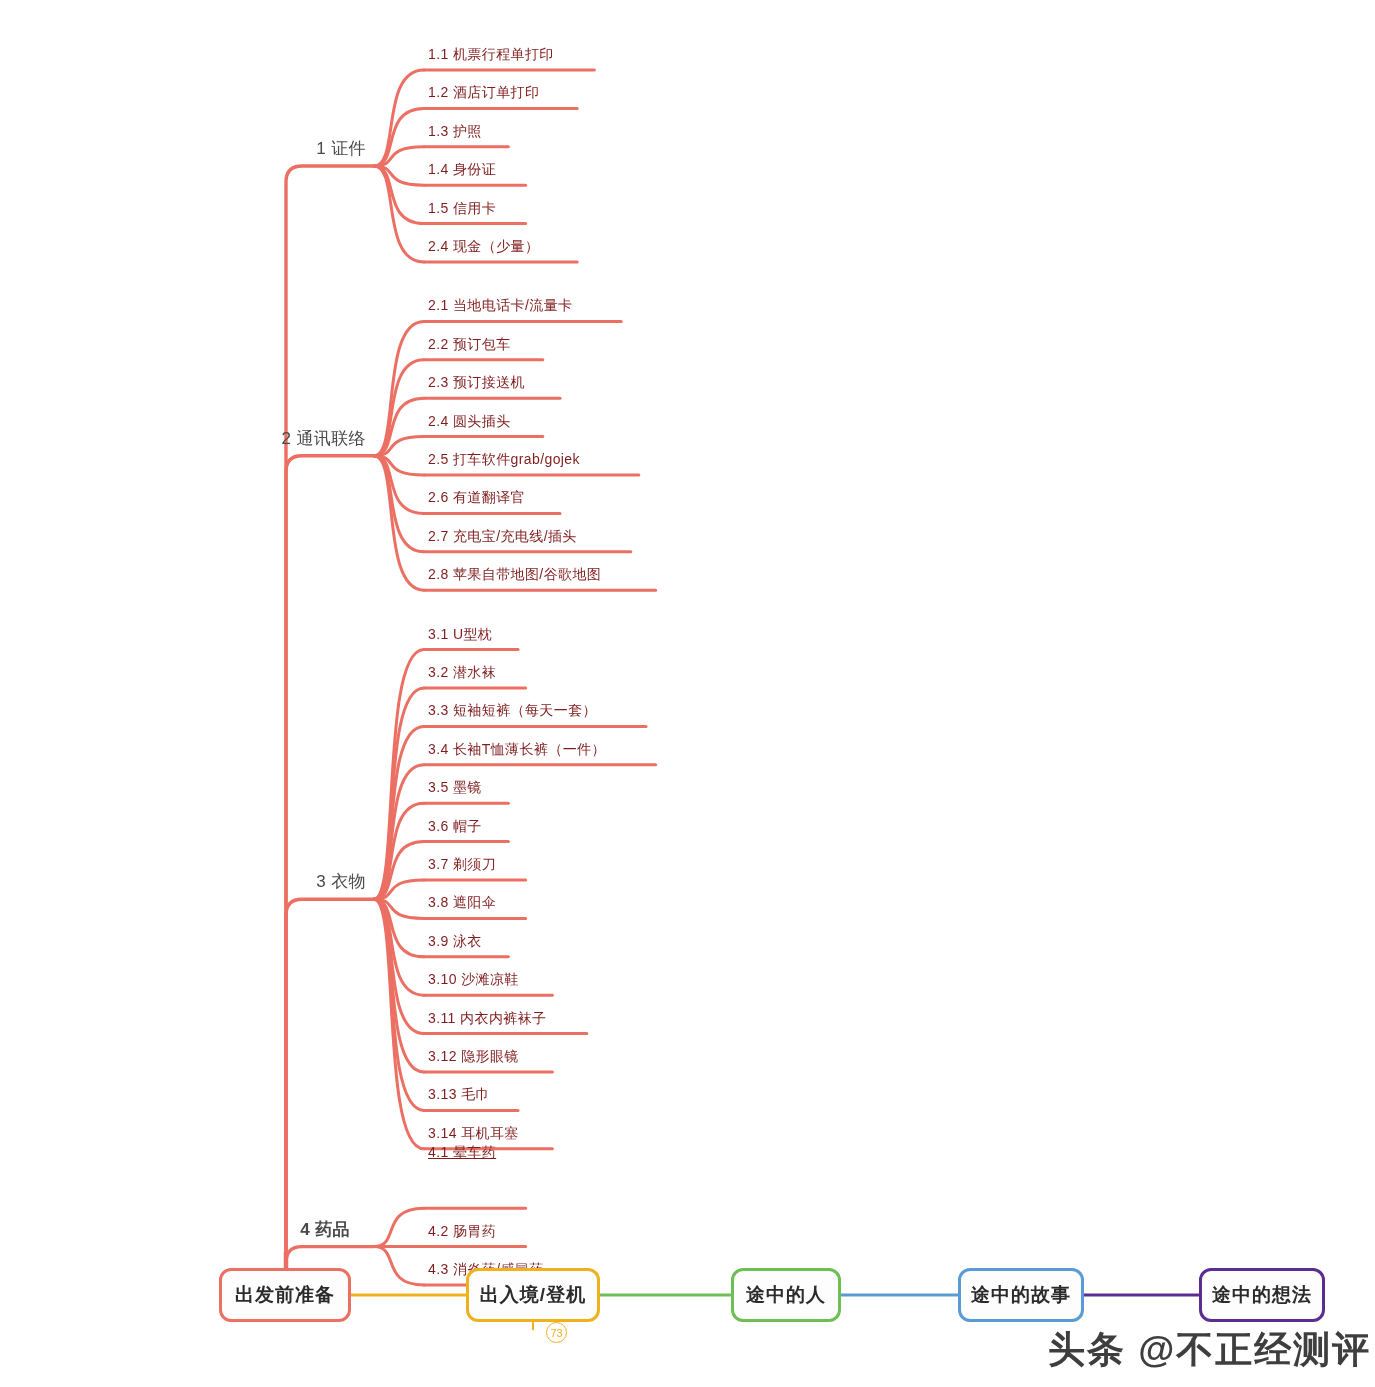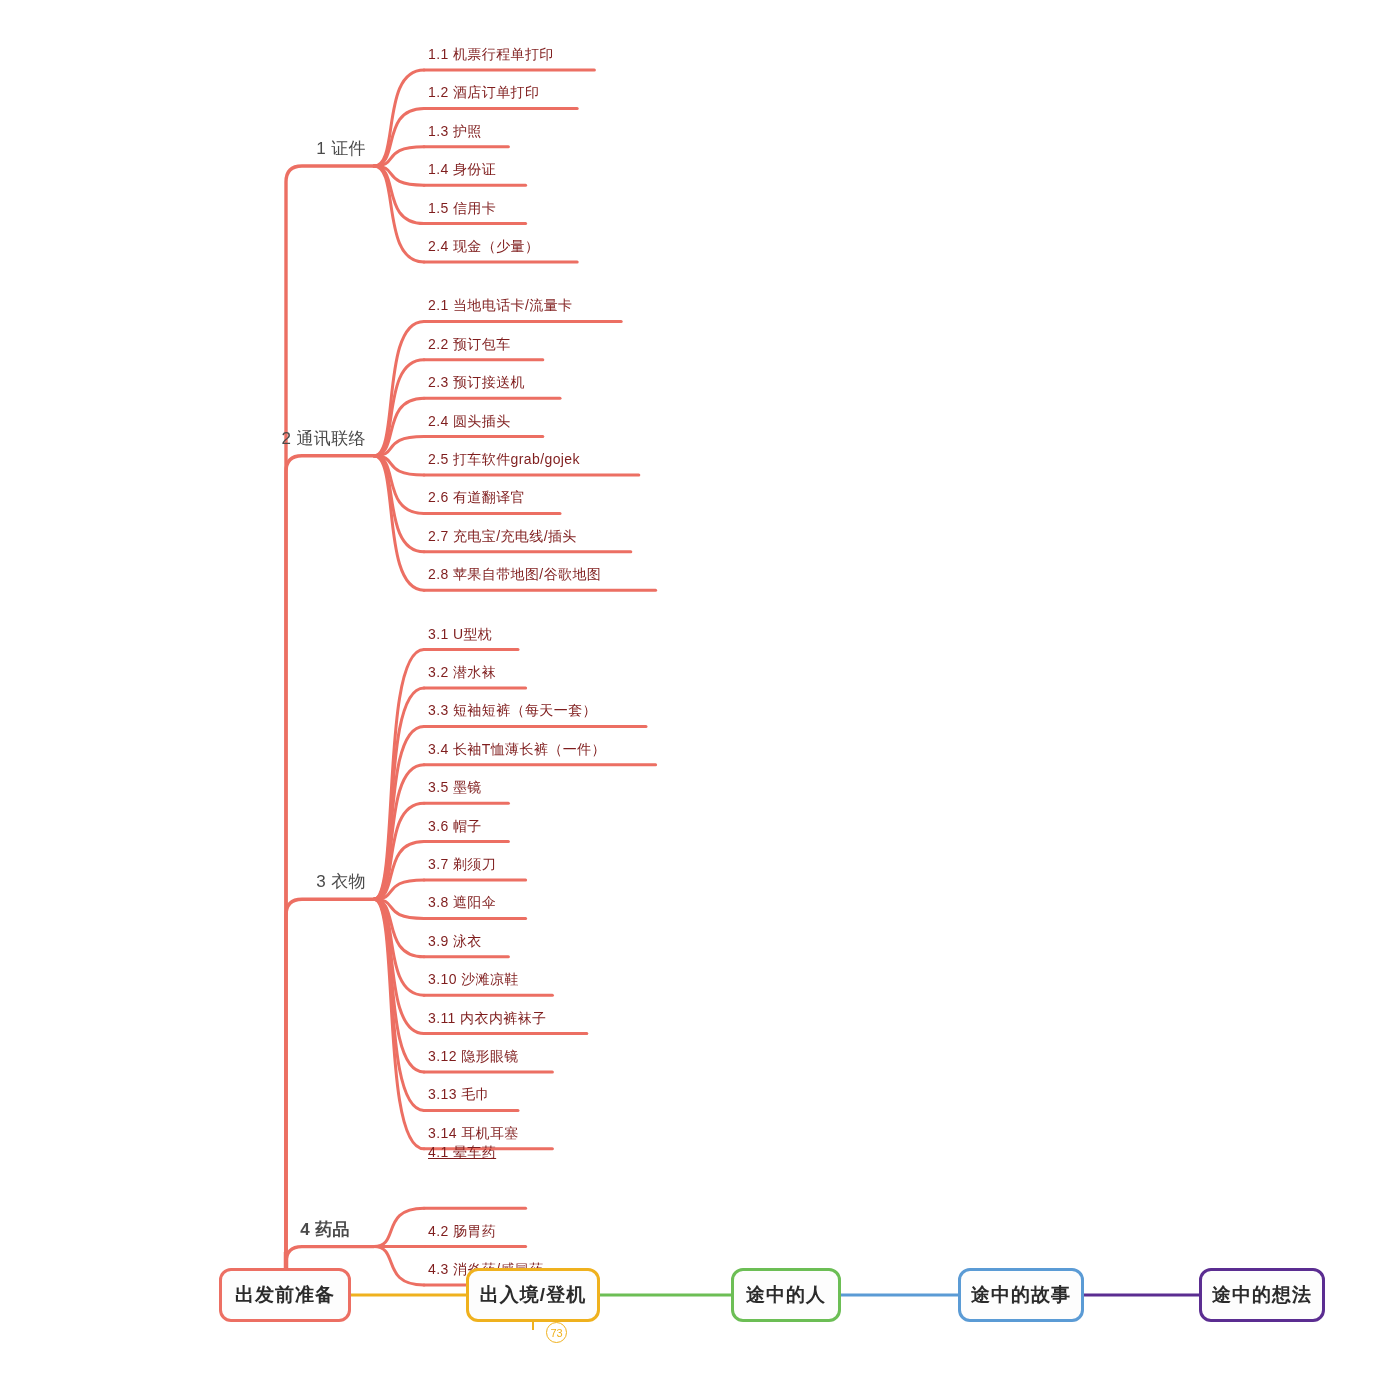--- a/index.html
+++ b/index.html
@@ -191,13 +191,16 @@
   </div>
 
   <div class="node chain c-blue" style="left:958px;top:1268px;width:126px;height:54px;">
     <span>途中的故事</span>
   </div>
 
   <div class="node chain c-purple" style="left:1199px;top:1268px;width:126px;height:54px;">
     <span>途中的想法</span>
   </div>
 
+  <div class="watermark" style="left:1048px;top:1325px;">
+    <span>头条 @不正经测评</span>
+  </div>
 </div>
 
 </body></html>

